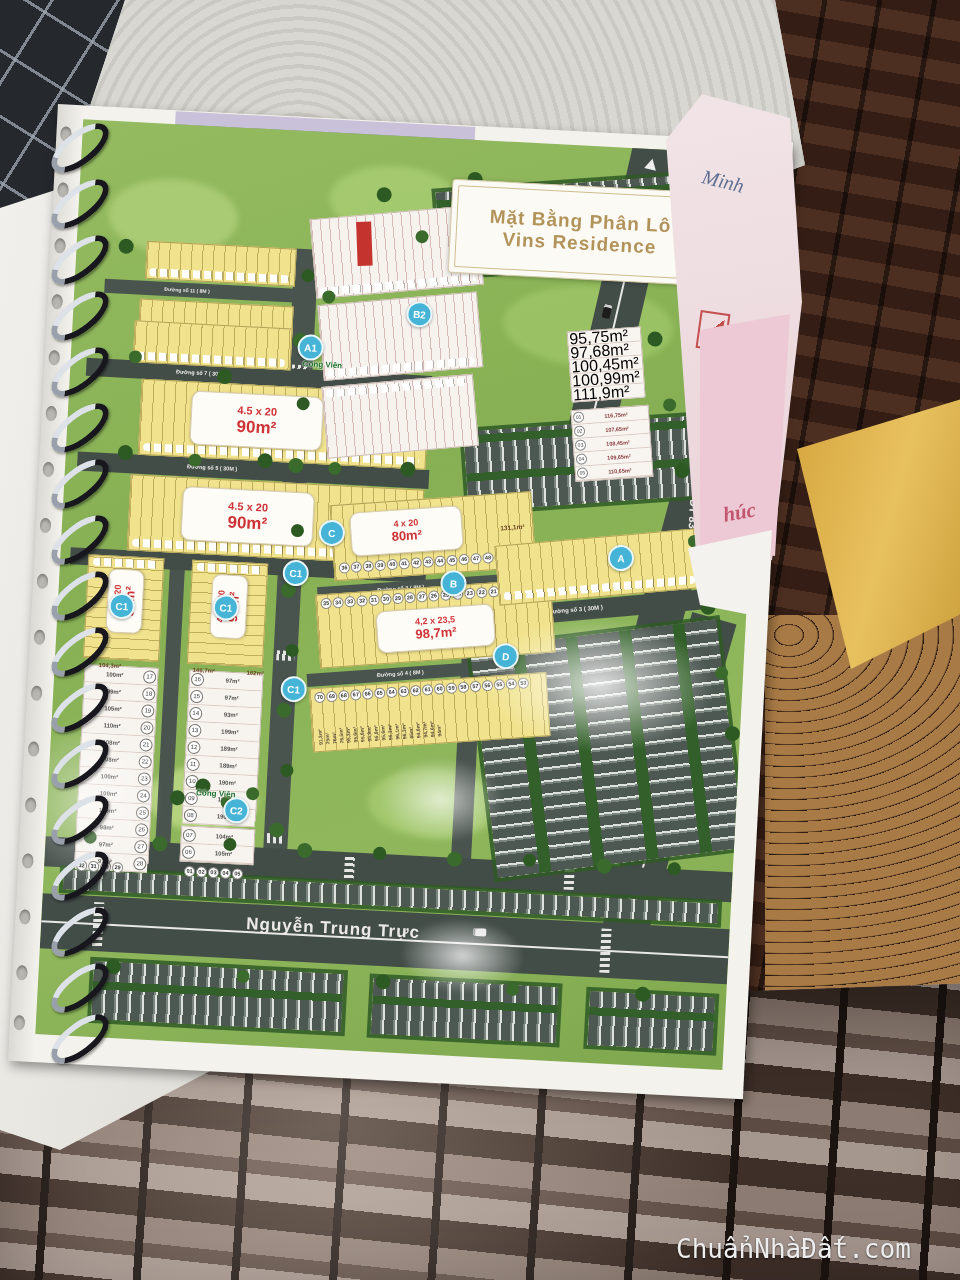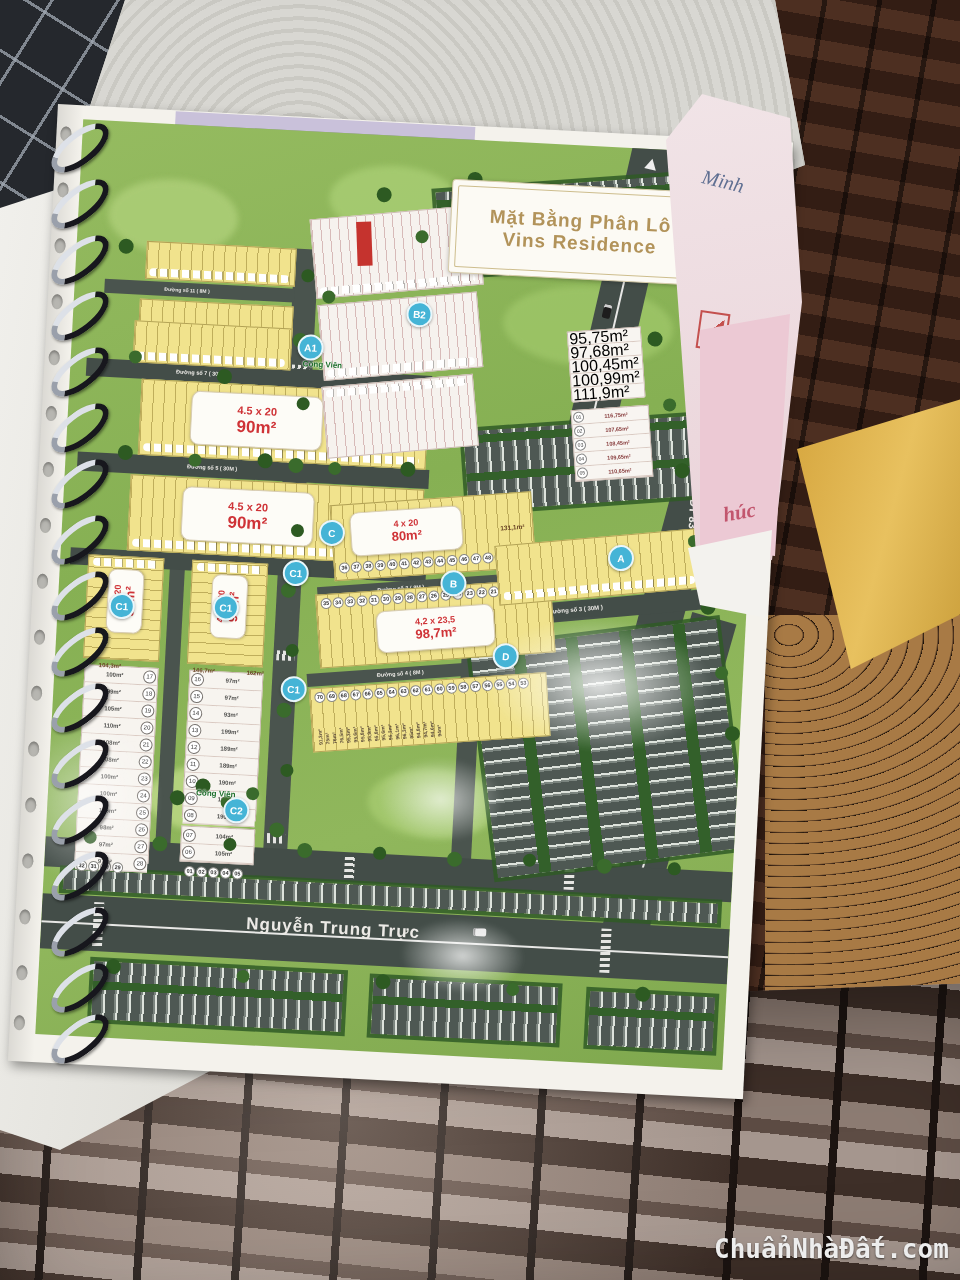--- a/index.html
+++ b/index.html
@@ -139,22 +139,22 @@
   .pink2{left:695px;top:312px;width:100px;height:250px;z-index:16;
     clip-path:polygon(5px 18px,95px 2px,80px 244px,5px 236px);
     background:#ecc9d4;}
   .white-corner{left:686px;top:528px;width:92px;height:92px;z-index:17;
     clip-path:polygon(2px 20px,86px 2px,80px 90px,14px 77px);background:#f3f2ee;}
   .hw{position:absolute;font-family:"Liberation Serif",serif;font-style:italic;white-space:nowrap;}
   .stamp{position:absolute;border:2px solid #c4504e;transform:rotate(8deg);}
   .stamp::after{content:"";position:absolute;left:3px;top:4px;right:3px;bottom:4px;
     background:linear-gradient(135deg,rgba(0,0,0,0) 44%,#c4504e 44% 56%,rgba(0,0,0,0) 56%);}
 
-  .watermark{position:absolute;left:714px;top:1234px;z-index:30;
-    font-family:"DejaVu Sans Mono",monospace;font-size:26px;font-weight:bold;color:#ededed;
+  .watermark{position:absolute;left:676px;top:1234px;z-index:30;
+    font-family:"DejaVu Sans Mono",monospace;font-size:26px;font-weight:normal;color:#ededed;
     text-shadow:0 1px 2px rgba(0,0,0,.6);}
 </style>
 </head>
 <body>
 
 <div class="scene">
 
   <div class="abs table-base"></div>
   <div class="abs knuckles"></div>
   <div class="abs table-silver"></div>

